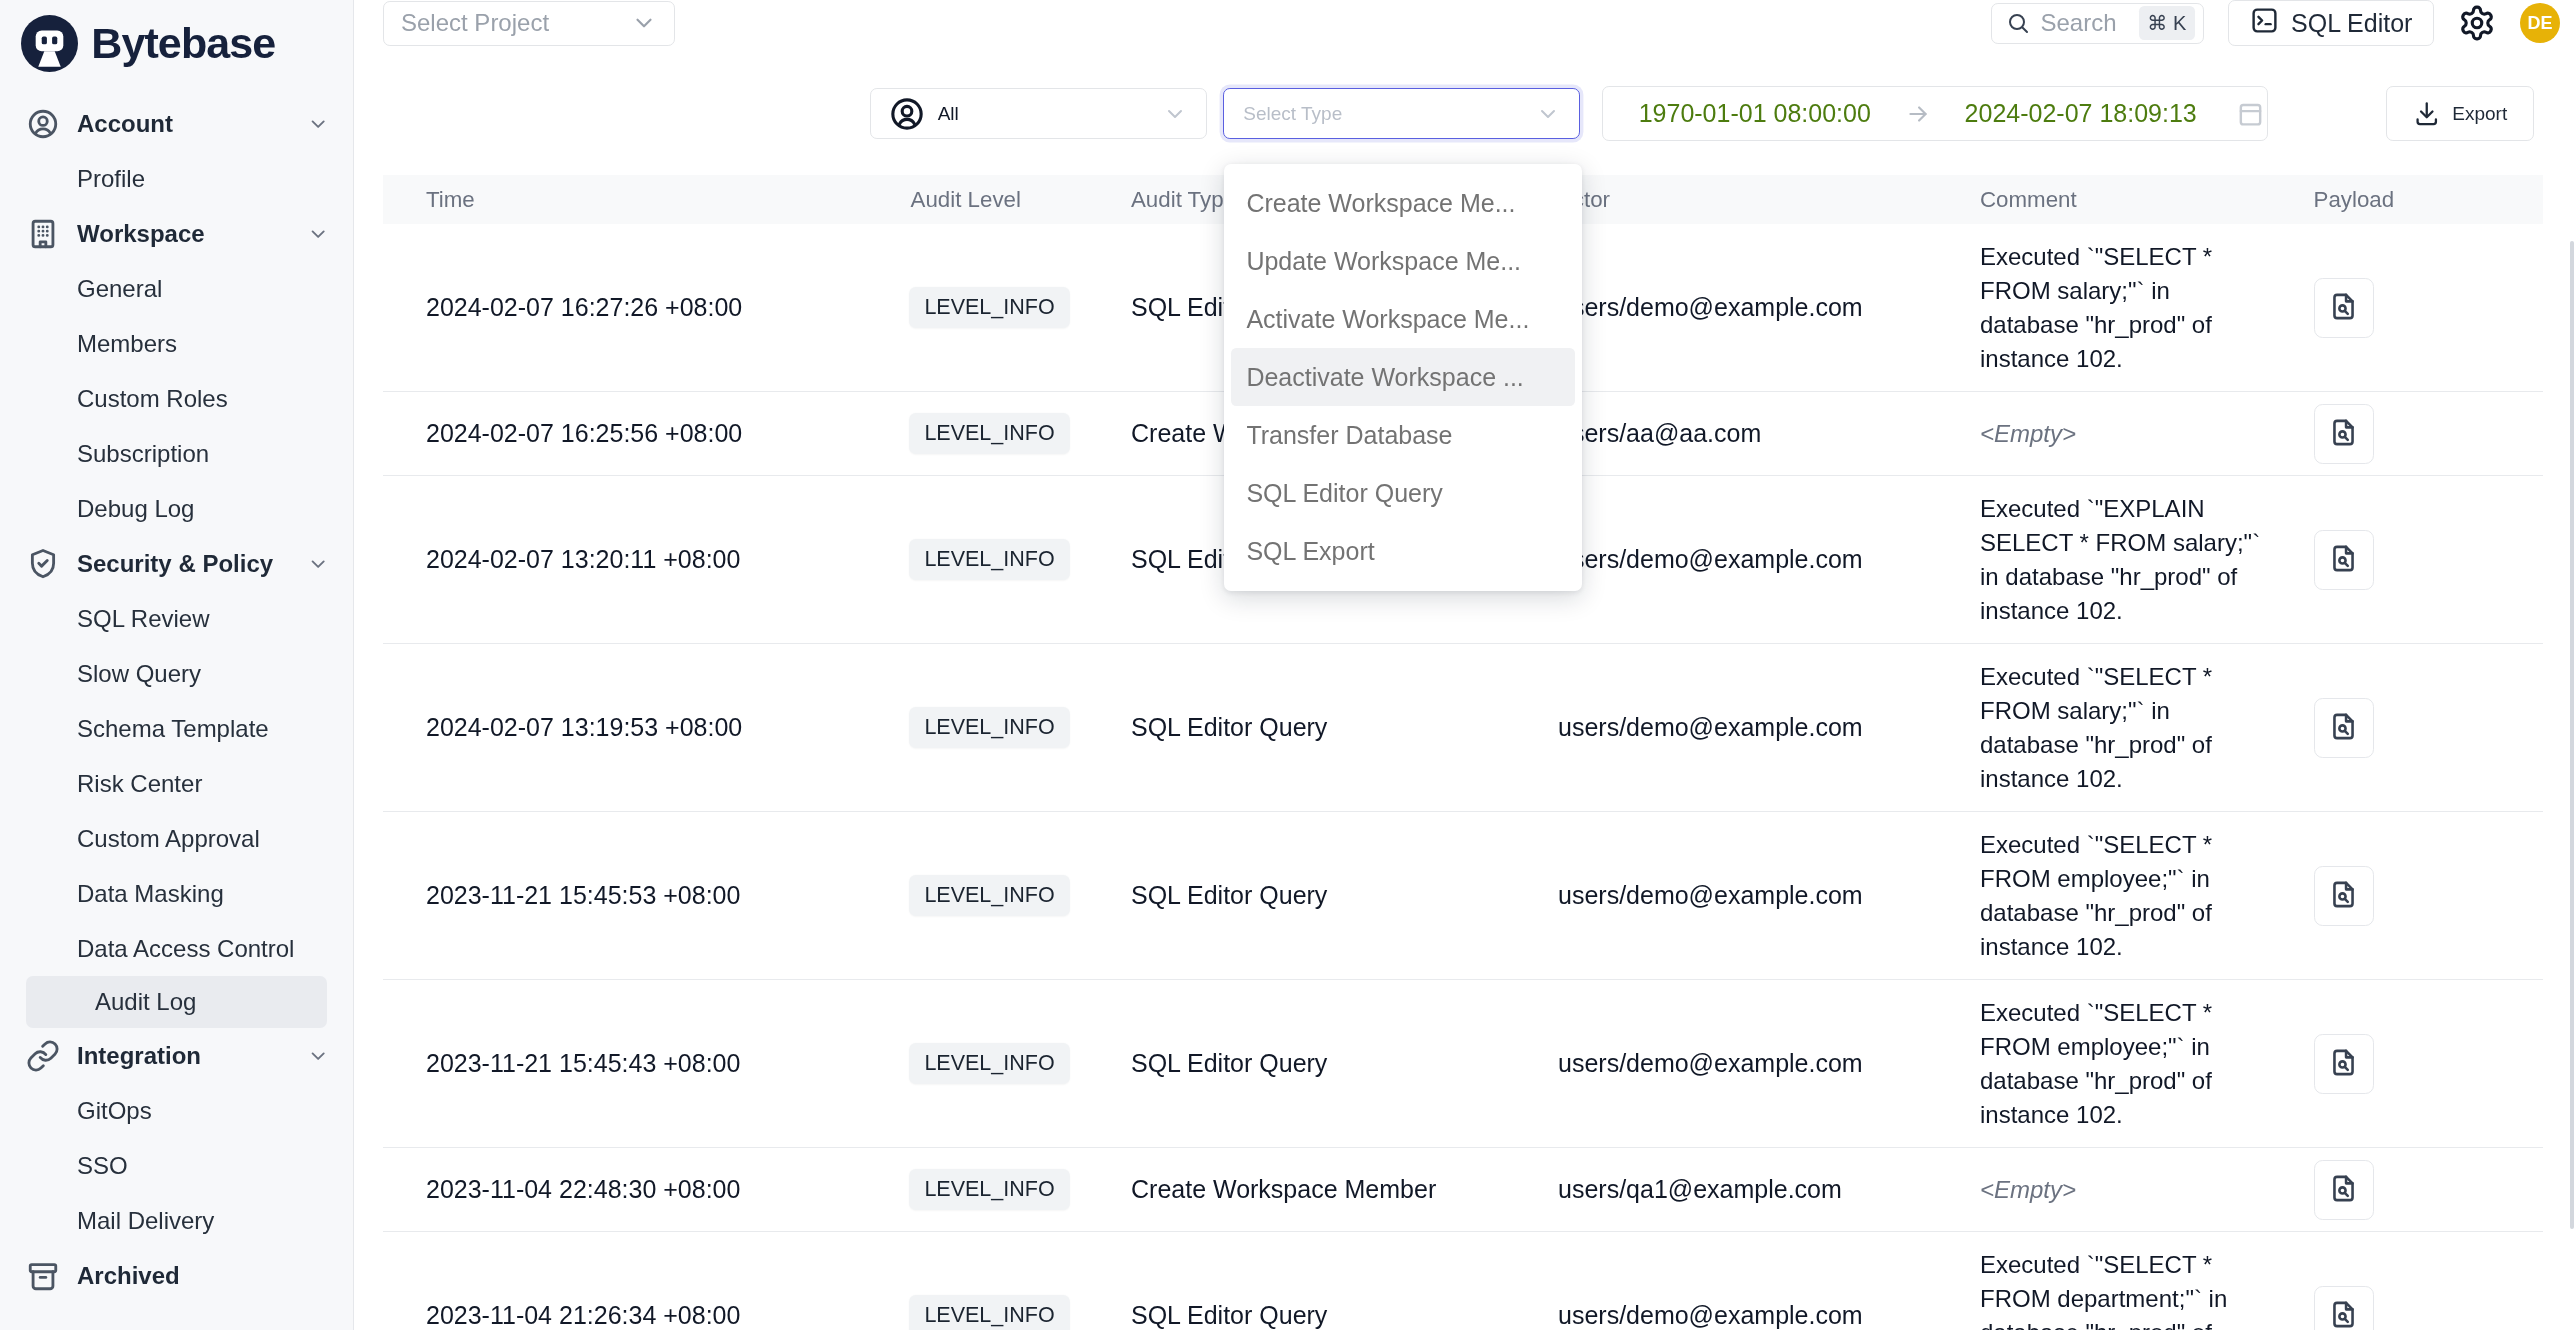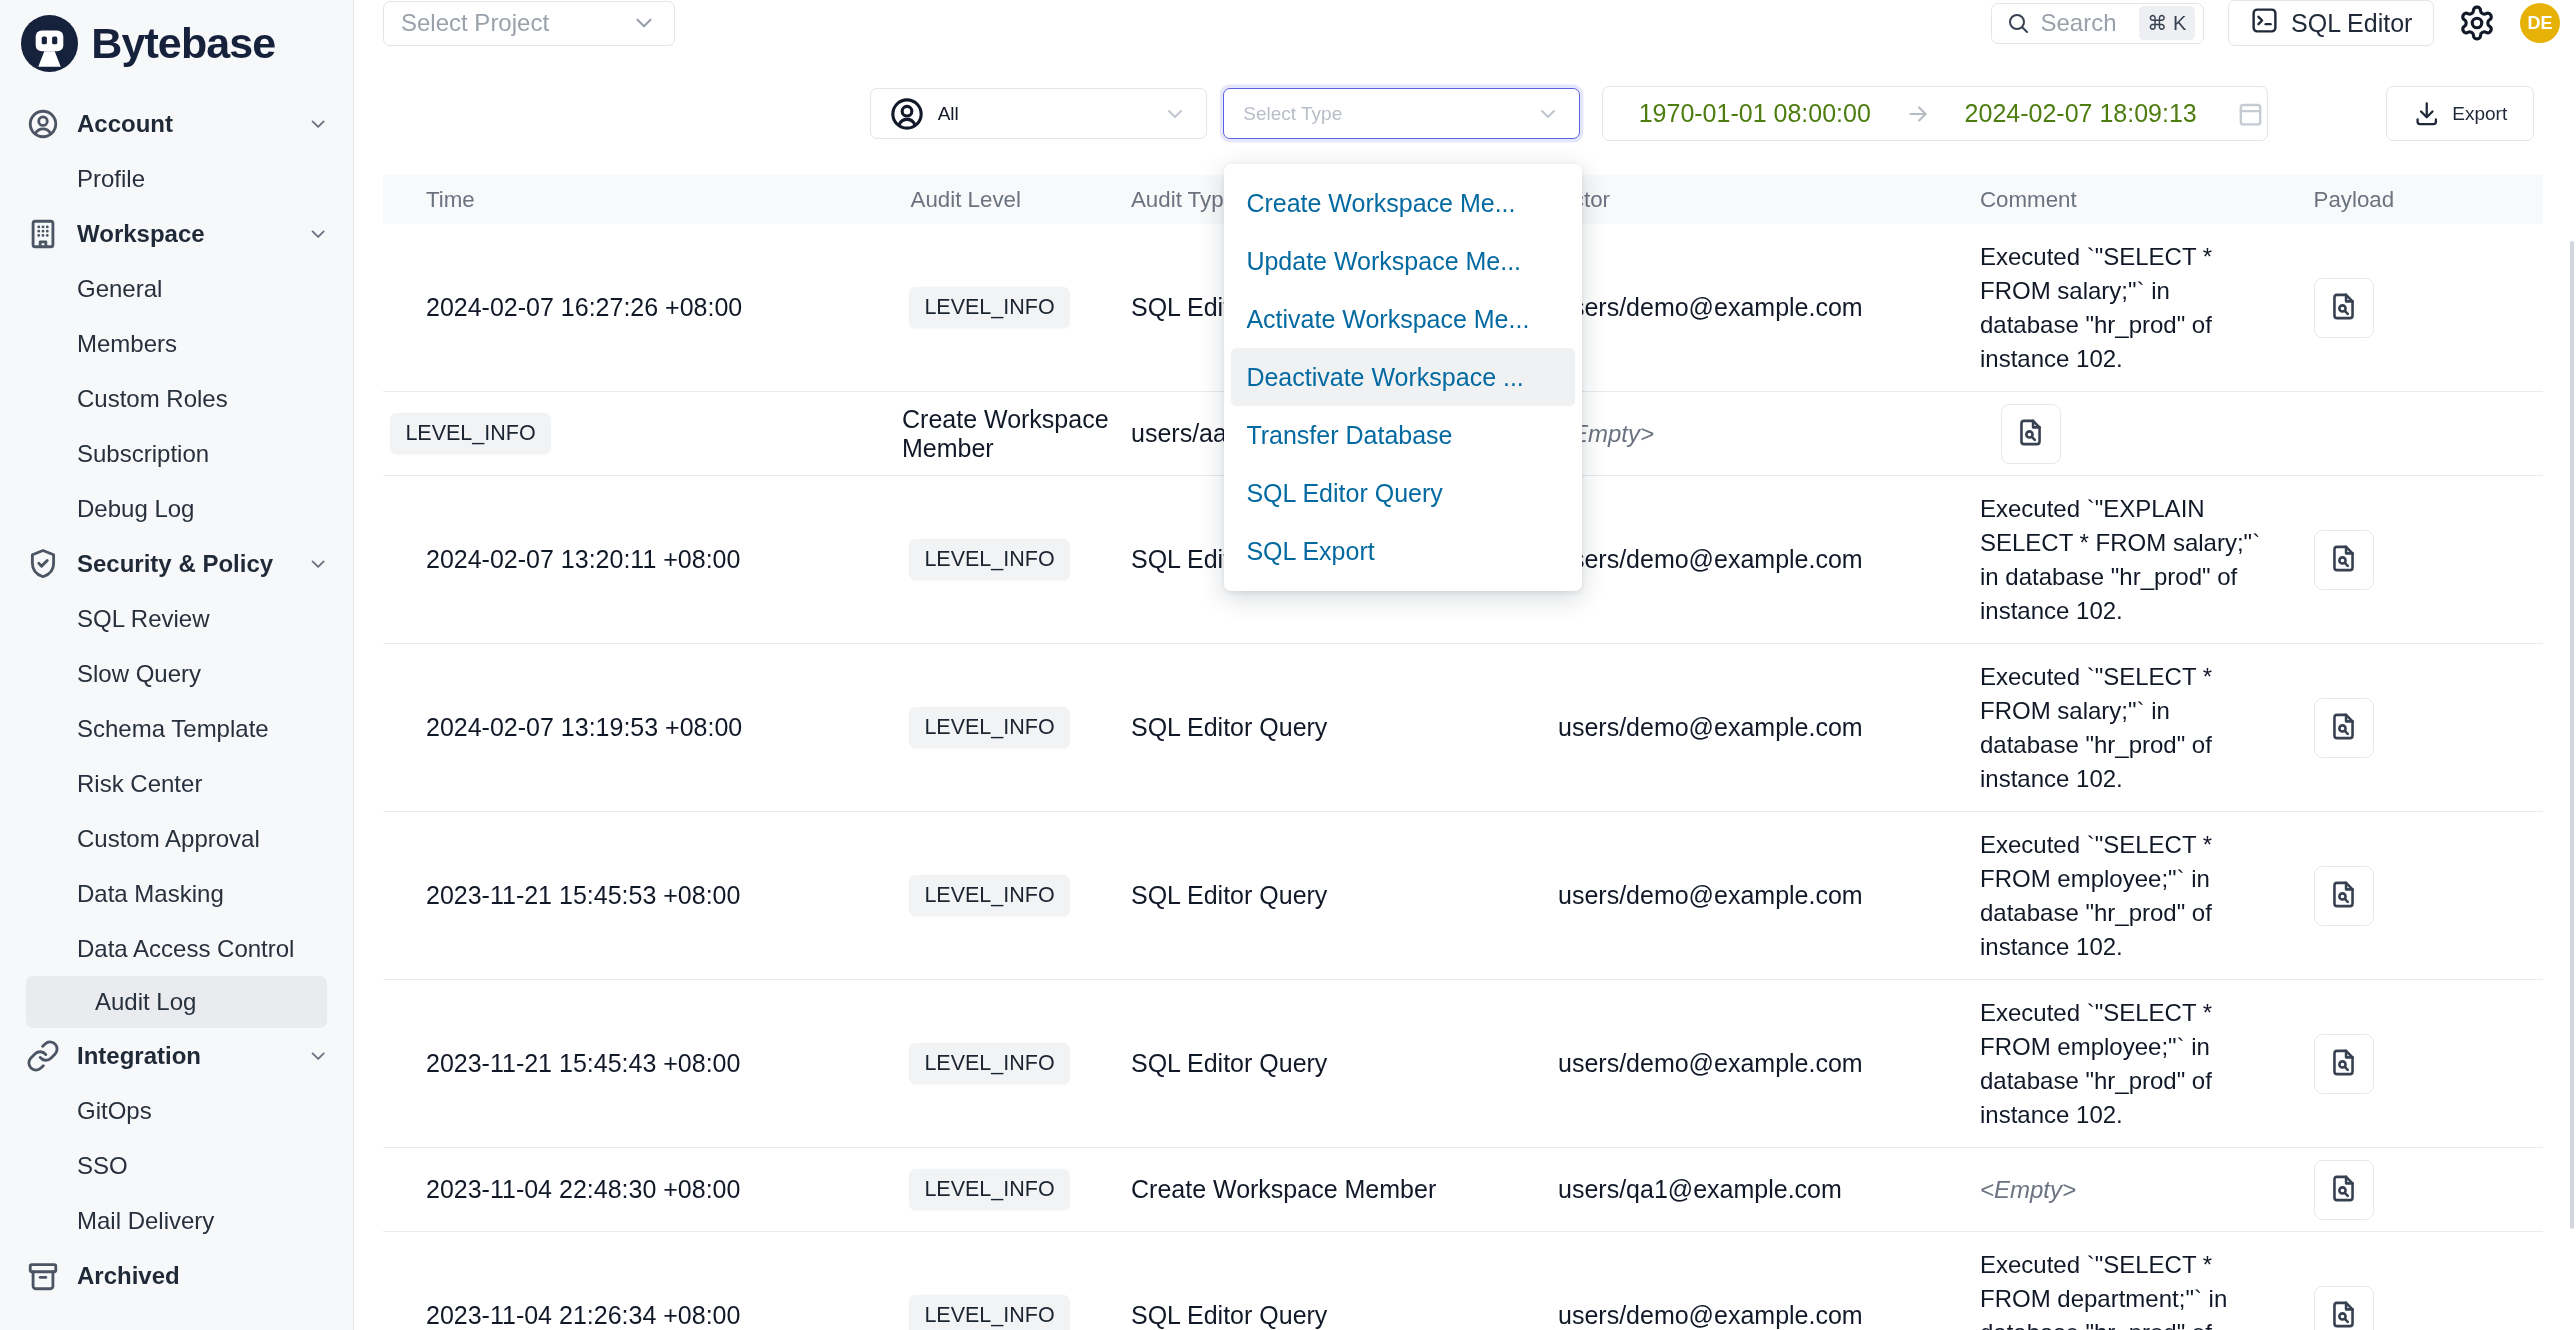--- a/index.html
+++ b/index.html
@@ -54,21 +54,21 @@
   .trow { display:grid; grid-template-columns:var(--cols); align-items:center; min-height:84px; font-size:25px; color:#111827; }
   .trow + .trow { border-top:0.9px solid #e8eaed; }
   .cell.time { padding-left:43px; }
   .badge { display:inline-block; margin-left:6.9px; background:#f1f3f5; border-radius:6.9px; padding:7.7px 15.5px; font-size:21.5px; font-weight:500; color:#1b2430; box-shadow:0 0.9px 1.7px rgba(0,0,0,.04); }
   .cell.comment { font-size:24px; line-height:34px; padding:15.5px 26px 15.5px 0; }
   .cell.comment.empty { font-style:italic; color:#6b7280; }
   .payload-btn { width:60px; height:60px; margin-left:20.6px; border:0.9px solid #e5e7eb; border-radius:8.6px; background:#fff; display:flex; align-items:center; justify-content:center; color:#374151; cursor:pointer; }
 
   
   .dropdown { position:absolute; left:1224px; top:164px; width:358px; background:#fff; border-radius:6.9px; box-shadow:0 6.9px 26px rgba(15,23,42,.16), 0 1.7px 5.2px rgba(15,23,42,.08); padding:10.3px 0; z-index:50; }
-  .menu-item { height:58px; display:flex; align-items:center; margin:0 6.9px; padding:0 15.5px; font-size:25px; color:#0369a1; border-radius:5.2px; cursor:pointer; white-space:nowrap; }
+  .menu-item { height:58px; display:flex; align-items:center; margin:0 6.9px; padding:0 15.5px; font-size:25px; color:#737373; border-radius:5.2px; cursor:pointer; white-space:nowrap; }
   .menu-item.highlighted { background:#f0f1f3; }
 
   .scroll-thumb { position:absolute; right:1.7px; top:241px; width:4.3px; height:988px; border-radius:2.6px; background:#d3d7dd; }
 </style>
 </head>
 <body>
 
 <div class="app">
   <aside class="sidebar">
     <div class="logo-row">
@@ -318,20 +318,21 @@
                 <span><svg width="31" height="31" viewBox="0 0 24 24" fill="none" stroke="currentColor" stroke-width="2" stroke-linecap="round" stroke-linejoin="round">
                     <path d="M14 3H7a2 2 0 0 0-2 2v14a2 2 0 0 0 2 2h10a2 2 0 0 0 2-2V8z"></path>
                     <path d="M14 3v5h5"></path>
                     <circle cx="11.2" cy="13.5" r="2.4"></circle>
                     <path d="m13 15.4 2.3 2.3"></path>
                   </svg></span>
               </button>
             </div>
           </div>
           <div class="trow">
+            <div class="cell time">2024-02-07 16:25:56 +08:00</div>
             <div class="cell level"><span class="badge">LEVEL_INFO</span></div>
             <div class="cell type">Create Workspace Member</div>
             <div class="cell actor">users/aa@aa.com</div>
             <div class="cell comment empty">&lt;Empty&gt;</div>
             <div class="cell payload">
               <button class="payload-btn">
                 <span><svg width="31" height="31" viewBox="0 0 24 24" fill="none" stroke="currentColor" stroke-width="2" stroke-linecap="round" stroke-linejoin="round">
                     <path d="M14 3H7a2 2 0 0 0-2 2v14a2 2 0 0 0 2 2h10a2 2 0 0 0 2-2V8z"></path>
                     <path d="M14 3v5h5"></path>
                     <circle cx="11.2" cy="13.5" r="2.4"></circle>

